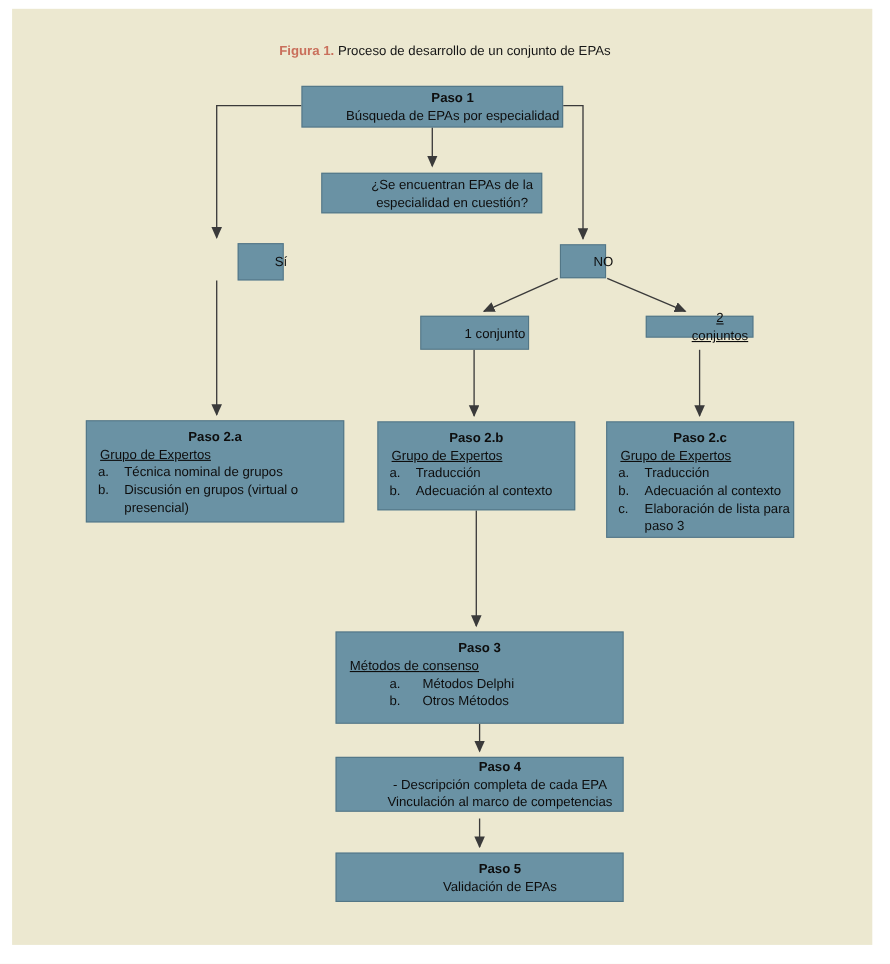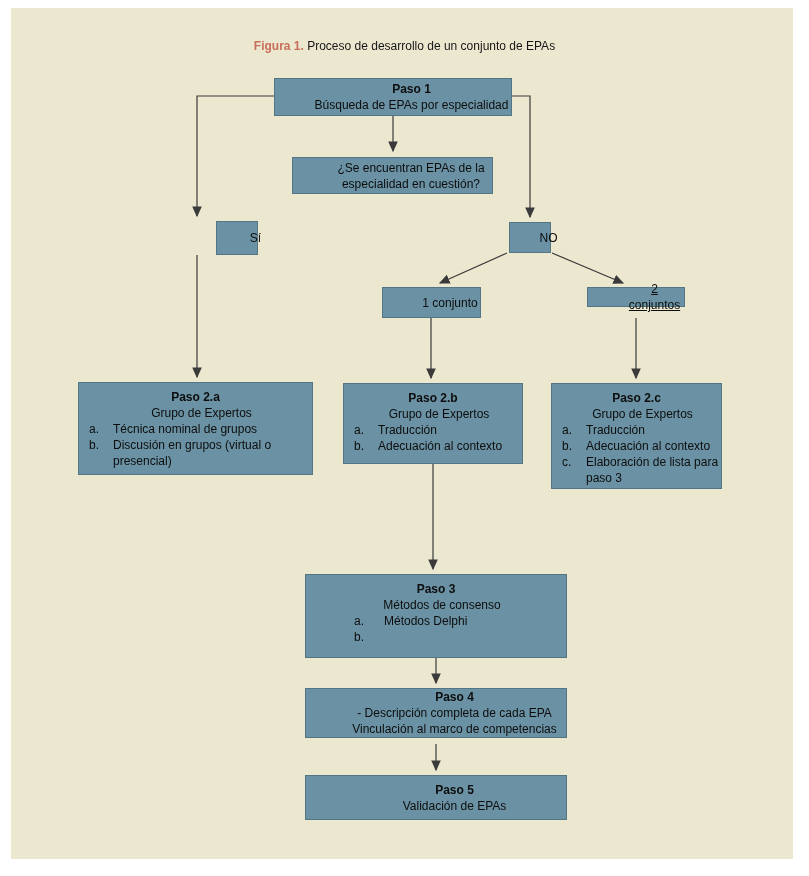--- a/index.html
+++ b/index.html
@@ -13,21 +13,21 @@
     font-size:12px;line-height:18px;color:#161616;
   }
   .figure-title .accent{font-weight:bold;color:#c96f5b;}
   .box{
     position:absolute;background:#6a92a4;border:1px solid rgba(38,66,80,0.35);
     box-sizing:border-box;font-size:12px;line-height:16px;color:#0d0d0d;
   }
   .center{display:flex;flex-direction:column;align-items:center;justify-content:center;text-align:center;padding-left:37px;}
   .bold{font-weight:bold;}
   .center-text{text-align:center;}
-  .subtitle{text-align:center;margin-left:12px;}
+  .subtitle{text-decoration:underline;text-align:left;margin-left:12px;}
   .list-box{padding-top:6px;}
   .list{margin-top:0;}
   .li{display:flex;align-items:flex-start;}
   .li .marker{flex:0 0 auto;}
   .li .li-text{flex:1 1 auto;}
   .list-a{padding-left:10px;}
   .list-a .marker{width:24px;}
   .list-3{padding-left:48px;}
   .list-3 .marker{width:30px;}
   svg.connectors{position:absolute;left:0;top:0;pointer-events:none;}
@@ -141,20 +141,21 @@
   <div class="box list-box" style="left:305px;top:574px;width:262px;height:84px;">
     <div class="bold center-text">Paso 3</div>
     <div class="subtitle">Métodos de consenso</div>
     <div class="list list-3">
       <div class="li">
         <span class="marker">a.</span>
         <span class="li-text">Métodos Delphi</span>
       </div>
       <div class="li">
         <span class="marker">b.</span>
+        <span class="li-text">Otros Métodos</span>
       </div>
     </div>
   </div>
 
   <div class="box center" style="left:305px;top:688px;width:262px;height:50px;">
     <div class="bold">Paso 4</div>
     <div>- Descripción completa de cada EPA</div>
     <div>Vinculación al marco de competencias</div>
   </div>
 

